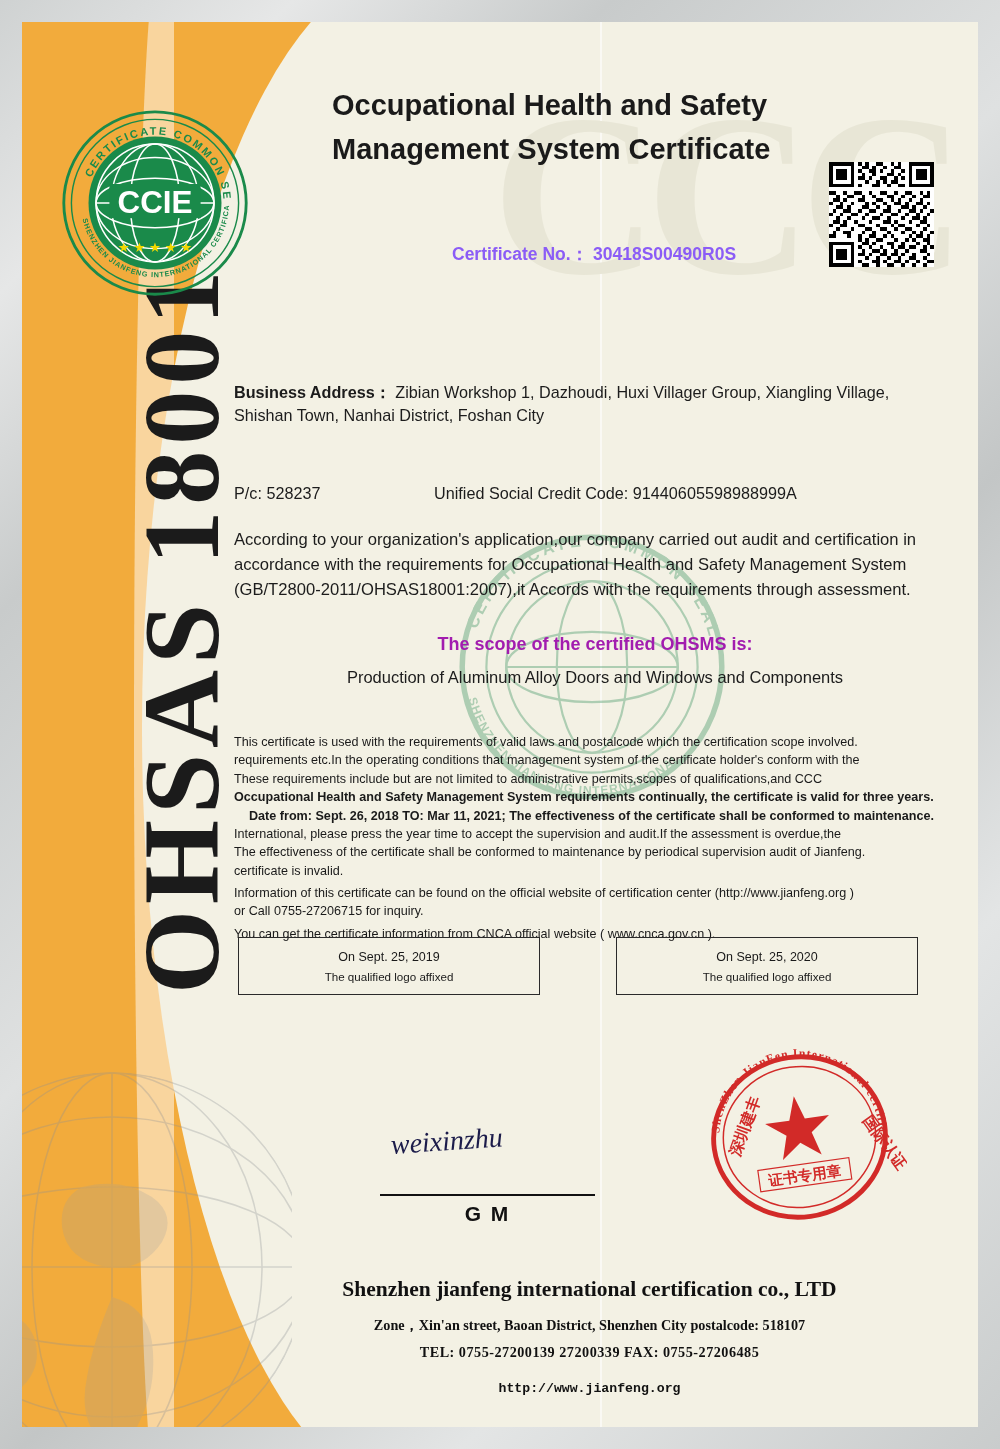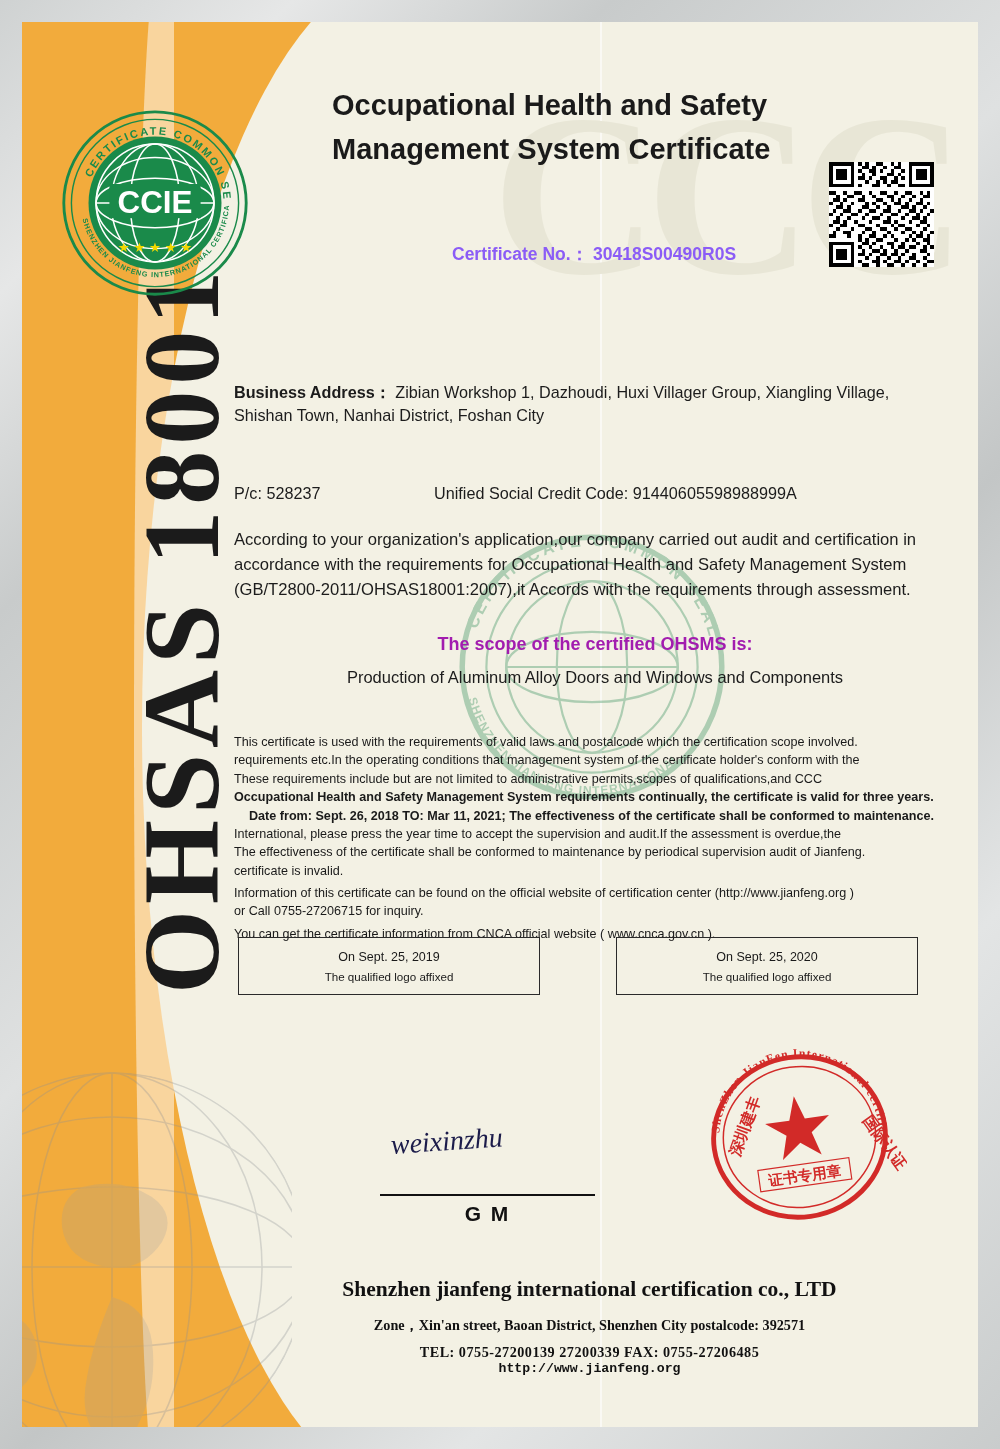--- a/index.html
+++ b/index.html
@@ -133,21 +133,21 @@
   .sigline{position:absolute;left:168px;top:1172px;width:215px;border-top:2px solid #111;}
   .gm{position:absolute;left:168px;top:1180px;width:215px;text-align:center;font-size:21px;font-weight:700;color:#111;letter-spacing:2px;}
 
   .footer{
     position:absolute;left:0;top:1255px;width:755px;text-align:center;
     font-family:"Liberation Serif", serif;color:#111;
   }
   .footer .f1{font-size:21.5px;font-weight:700;}
   .footer .f2{font-size:14.2px;font-weight:700;margin-top:12px;line-height:1.55;}
   .footer .f3{font-size:14.2px;font-weight:700;margin-top:8px;letter-spacing:.5px;}
-  .footer .f4{font-size:13.2px;font-weight:700;margin-top:0;font-family:"Liberation Mono", monospace;}
+  .footer .f4{font-size:13.2px;font-weight:700;margin-top:20px;font-family:"Liberation Mono", monospace;}
 </style>
 </head>
 <body>
 
 <div class="cert">
   <div class="inner">
 
     <div class="leftband"></div>
     <div class="leftcurve2"></div>
     <div class="leftcurve"></div>
@@ -533,21 +533,21 @@
             <text x="110" y="145" font-family="Liberation Sans, sans-serif" font-size="15" font-weight="bold" fill="#d22a28" text-anchor="middle">证书专用章</text>
             <text x="46" y="112" font-family="Liberation Sans, sans-serif" font-size="16" font-weight="bold" fill="#d22a28" transform="rotate(-62 46 112)">深圳建丰</text>
             <text x="176" y="92" font-family="Liberation Sans, sans-serif" font-size="16" font-weight="bold" fill="#d22a28" transform="rotate(62 176 92)">国际认证</text>
           </g>
         </svg>
       </div>
 
       <div class="footer">
         <div class="f1">Shenzhen jianfeng international certification co., LTD</div>
         <div class="f2">
-          <div>Zone，Xin'an street, Baoan District, Shenzhen City  postalcode:  392571</div>
+          <div>Zone，Xin'an street, Baoan District, Shenzhen City  postalcode:  518107</div>
         </div>
         <div class="f3">TEL:  0755-27200139  27200339          FAX:  0755-27206485</div>
         <div class="f4">http://www.jianfeng.org</div>
       </div>
 
     </div>
   </div>
 </div>
 
 </body></html>

